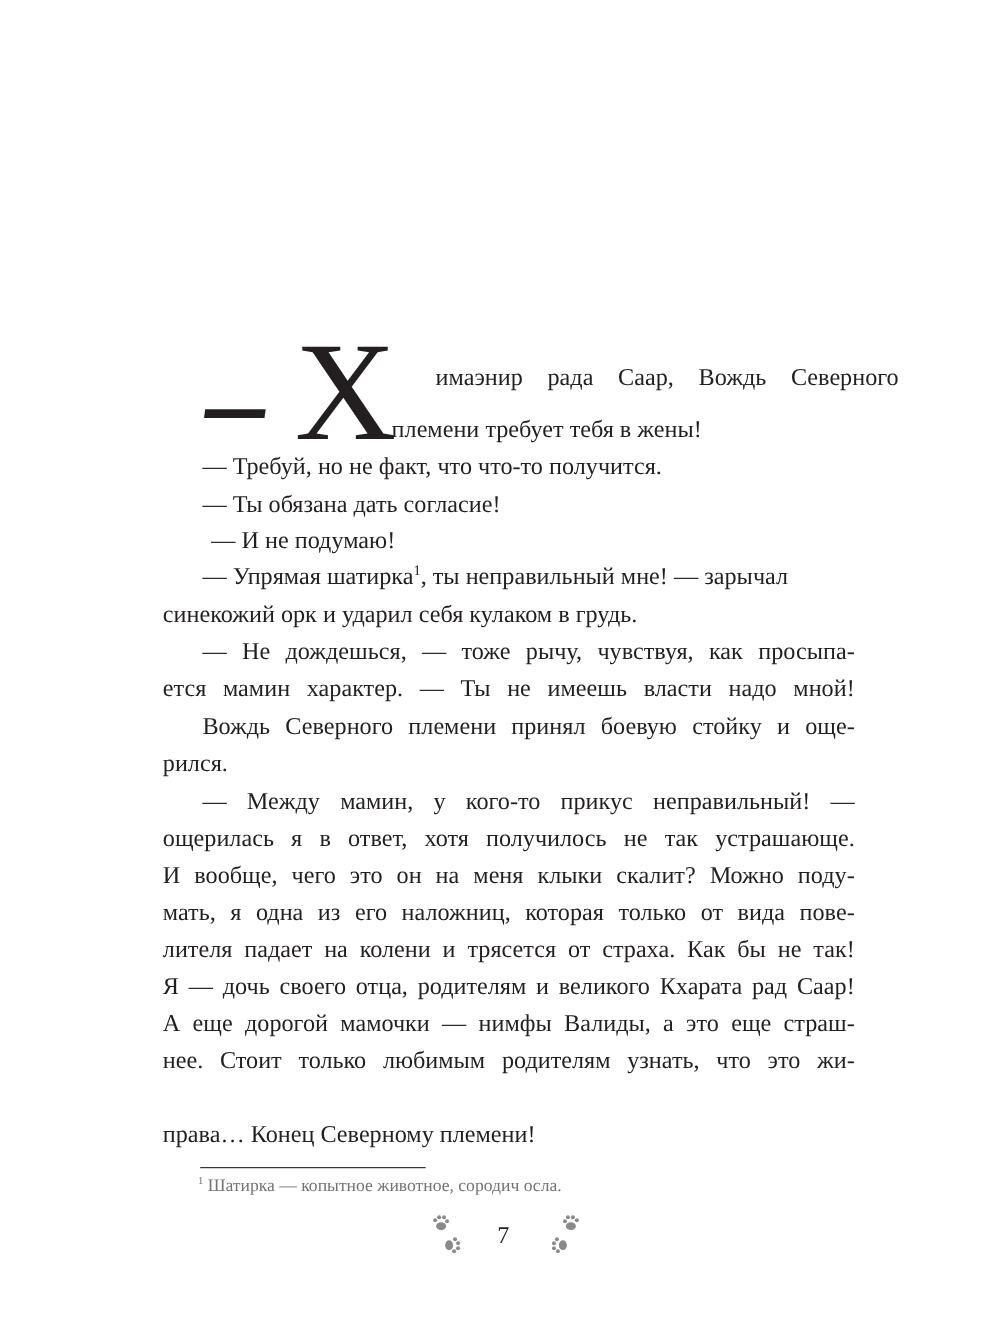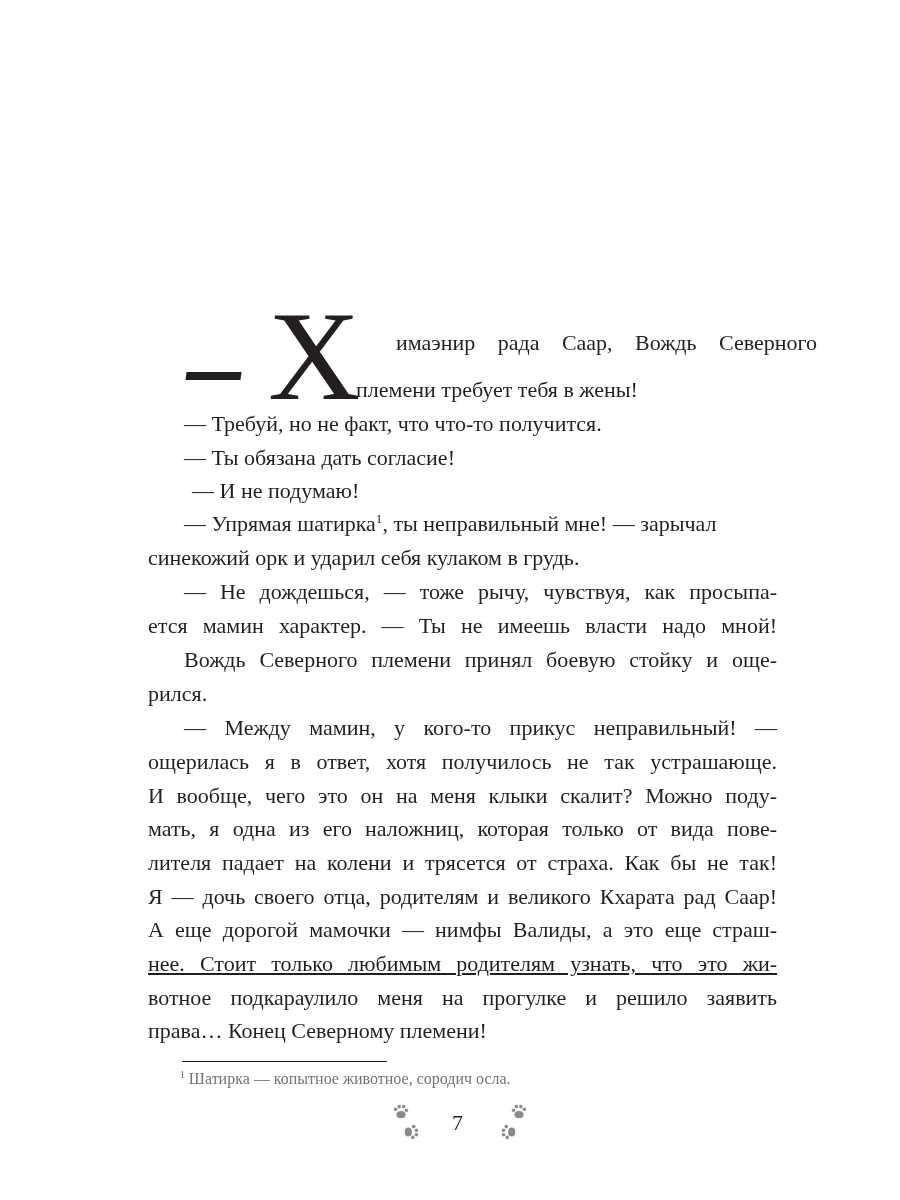--- a/index.html
+++ b/index.html
@@ -120,22 +120,21 @@
   <div class="line just" style="left:184px; top:647px; width:593px;">Вождь Северного племени принял боевую стойку и още-</div>
   <div class="line" style="left:148px; top:681px;">рился.</div>
 
   <div class="line just" style="left:184px; top:715px; width:593px;">— Между мамин, у кого-то прикус неправильный! —</div>
   <div class="line just" style="left:148px; top:749px; width:629px;">ощерилась я в ответ, хотя получилось не так устрашающе.</div>
   <div class="line just" style="left:148px; top:783px; width:629px;">И вообще, чего это он на меня клыки скалит? Можно поду-</div>
   <div class="line just" style="left:148px; top:816px; width:629px;">мать, я одна из его наложниц, которая только от вида пове-</div>
   <div class="line just" style="left:148px; top:850px; width:629px;">лителя падает на колени и трясется от страха. Как бы не так!</div>
   <div class="line just" style="left:148px; top:884px; width:629px;">Я — дочь своего отца, родителям и великого Кхарата рад Саар!</div>
   <div class="line just" style="left:148px; top:917px; width:629px;">А еще дорогой мамочки — нимфы Валиды, а это еще страш-</div>
-  <div class="line just" style="left:148px; top:951px; width:629px;text-decoration:underline;">нее. Стоит только любимым родителям узнать, что это жи-</div>
-  <div class="line just" style="left:148px; top:985px; width:629px;">вотное подкараулило меня на прогулке и решило заявить</div>
+  <div class="line just" style="left:148px; top:951px; width:629px;">нее. Стоит только любимым родителям узнать, что это жи-</div>
   <div class="line" style="left:148px; top:1018px;">права… Конец Северному племени!</div>
 
   <div class="footnote-rule"></div>
   <div class="footnote">
     <sup>1</sup>
     <span>Шатирка — копытное животное, сородич осла.</span>
   </div>
 
   <div class="paw-group" style="left:392px; top:1103px;">
     <svg class="paw" style="left:0; top:0;" viewBox="0 0 20 20">

